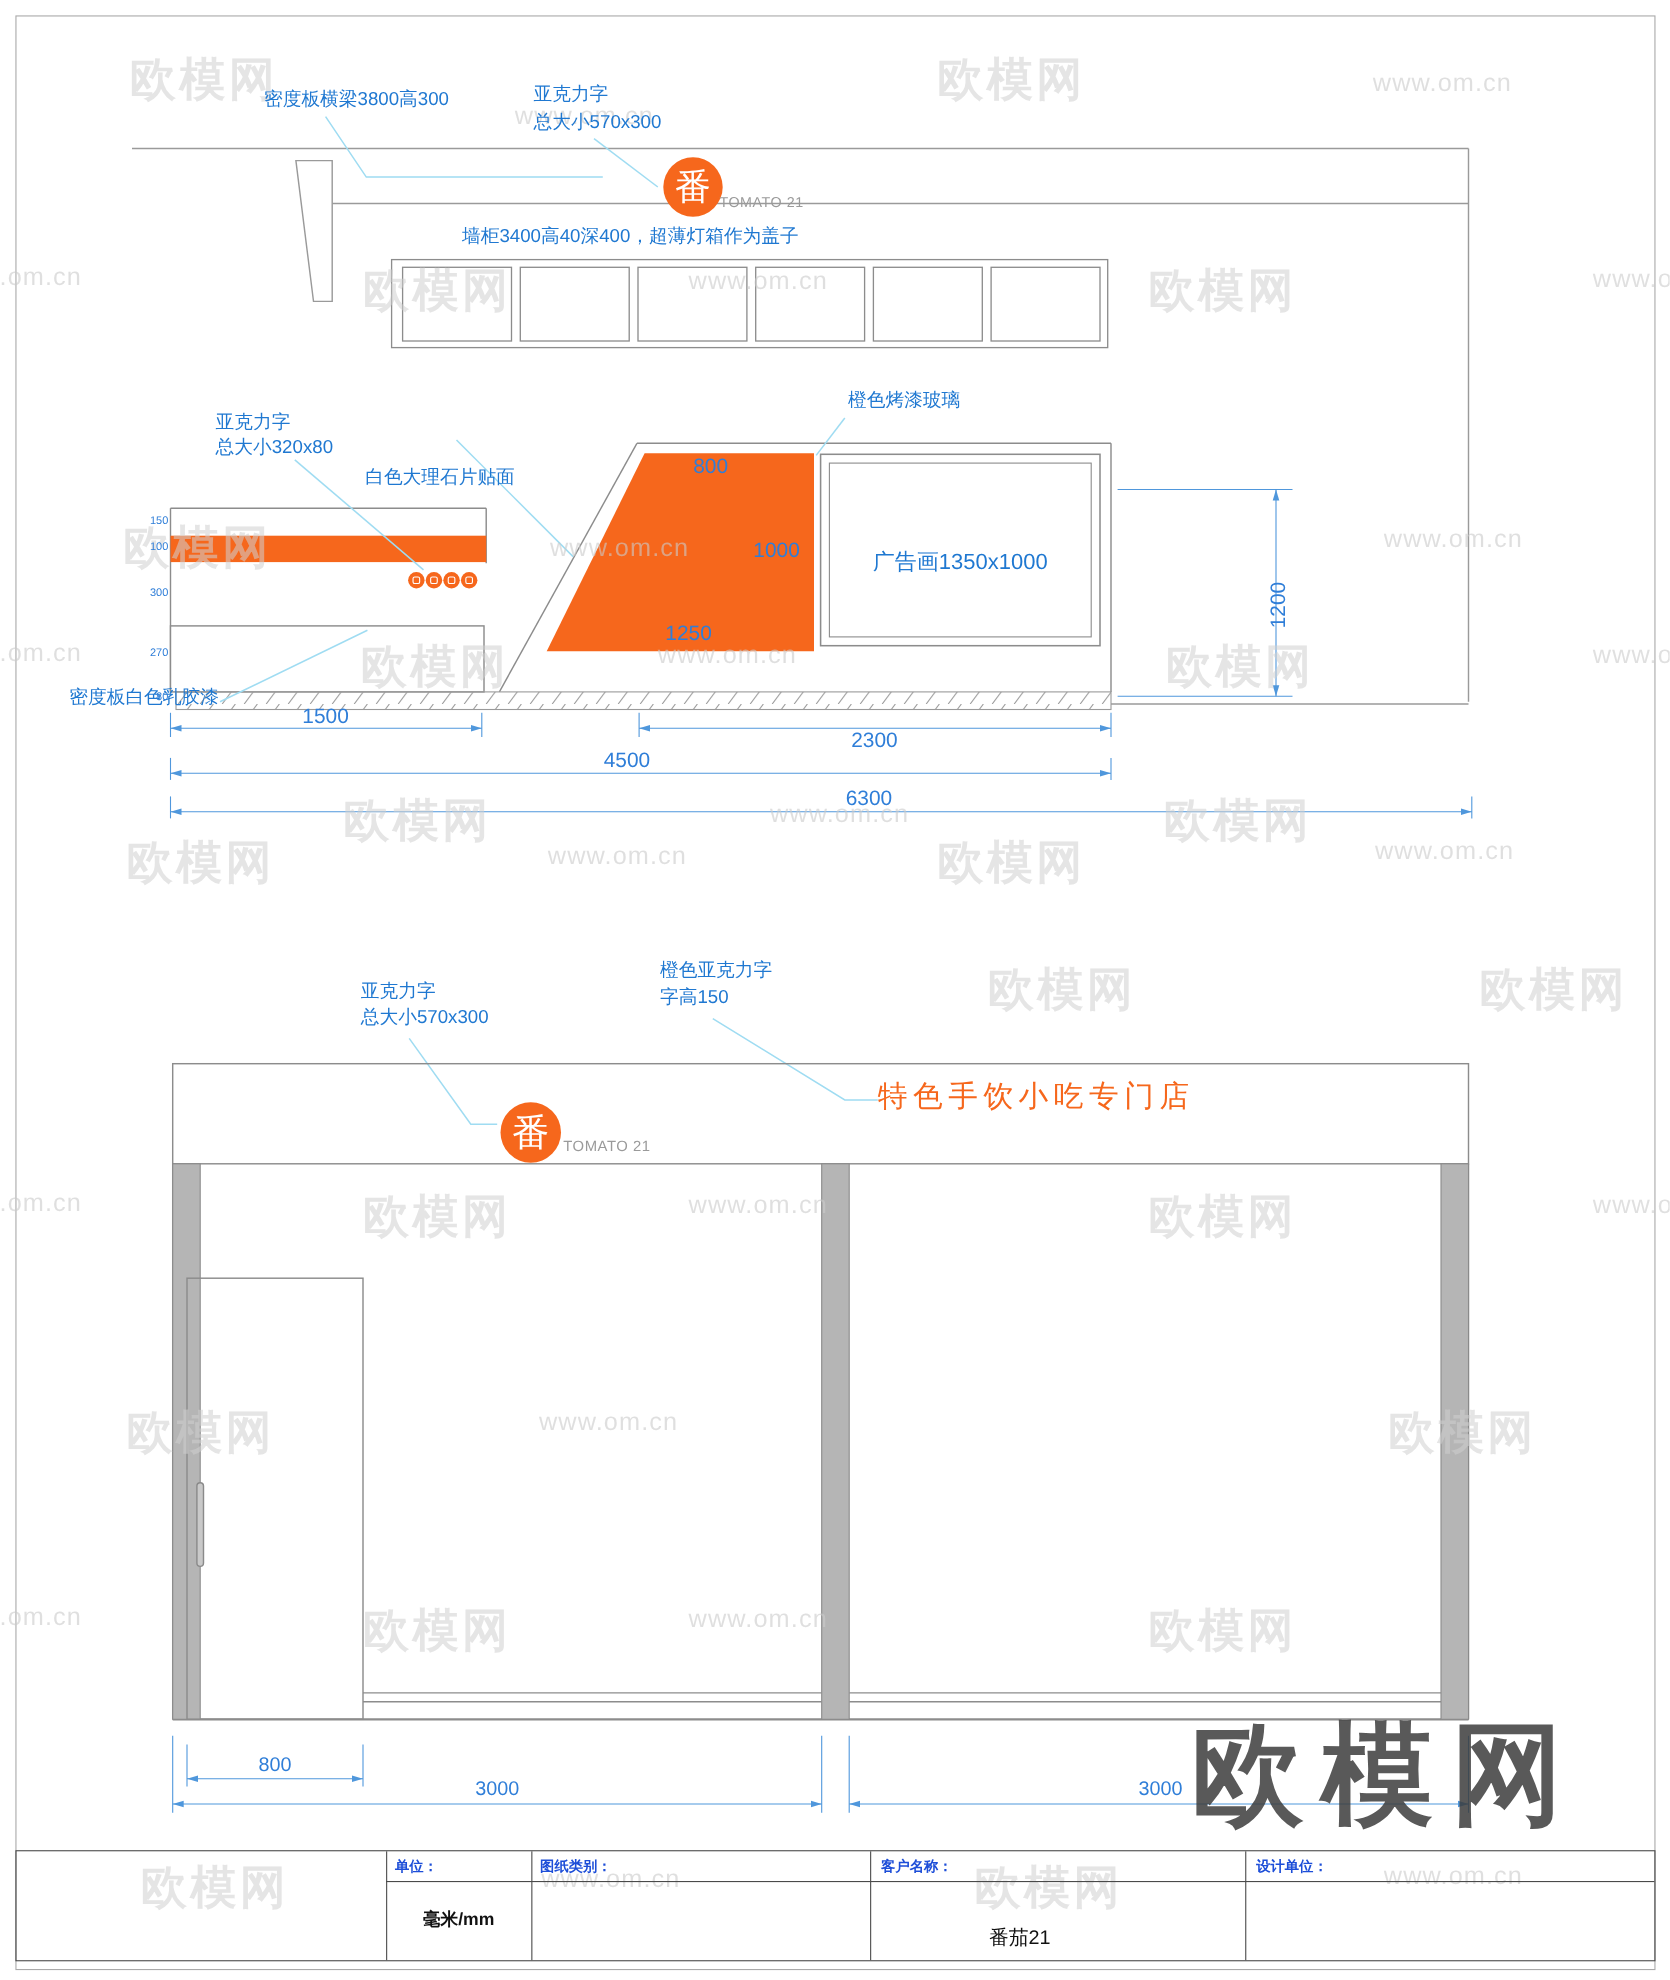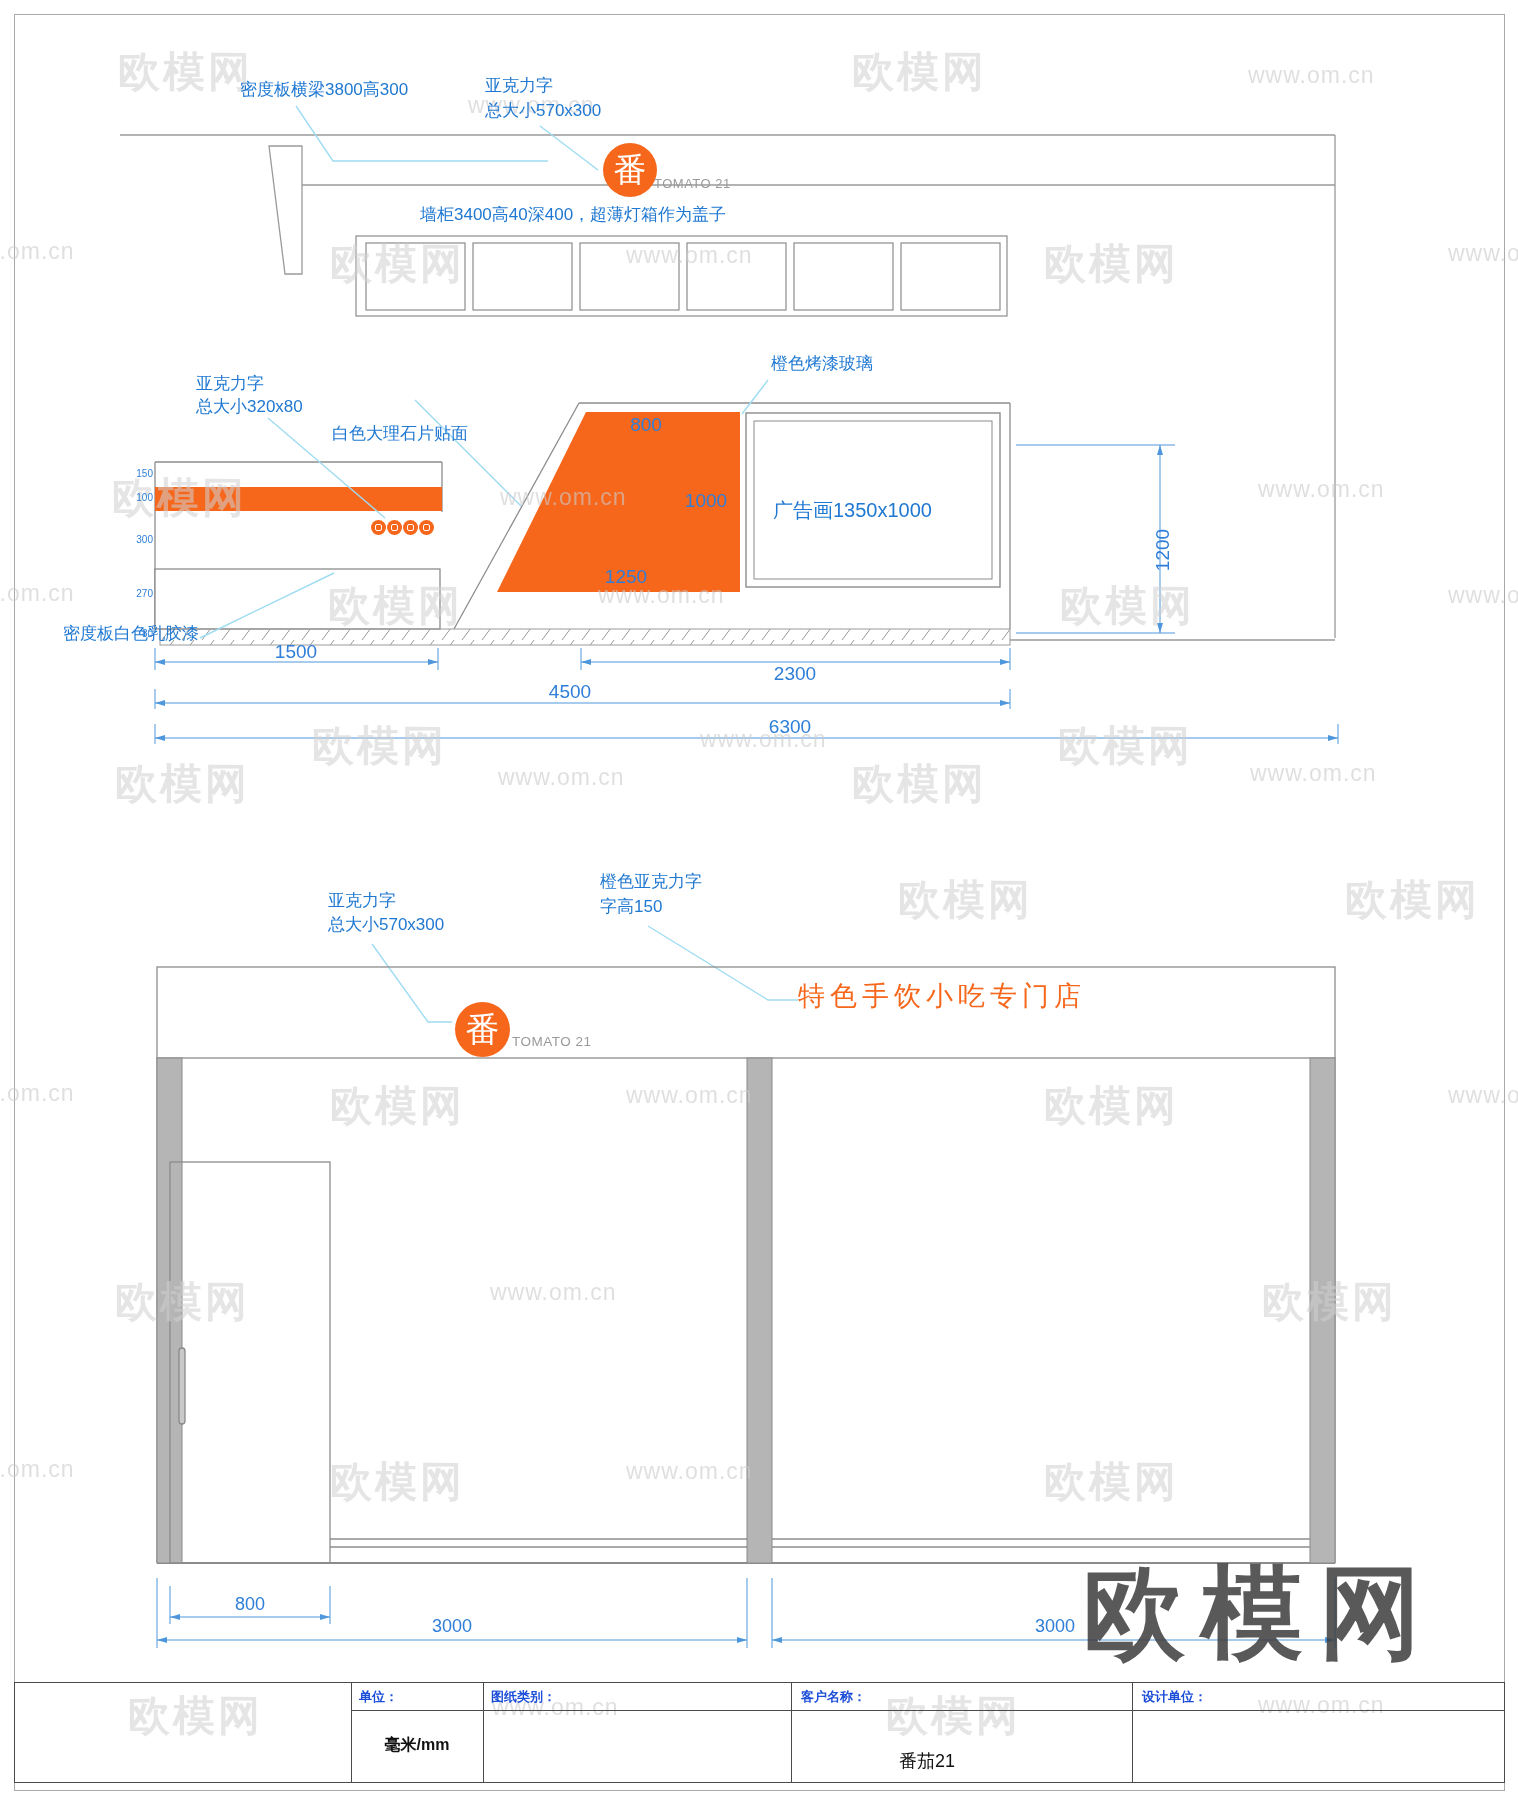--- a/index.html
+++ b/index.html
@@ -11,21 +11,21 @@
   .wm-b{position:absolute;font-size:42px;font-weight:bold;color:#d0d0d0;opacity:.55;letter-spacing:3px;white-space:nowrap;}
   .wm-u{position:absolute;font-size:23px;color:#cbcbcb;opacity:.6;letter-spacing:1px;white-space:nowrap;}
   .wm-big{position:absolute;left:1083px;top:1546px;font-size:102px;font-weight:800;color:#3d3d3d;
           opacity:.85;letter-spacing:16px;z-index:2;white-space:nowrap;}
   .lbl{position:absolute;font-size:17px;color:#1f78d1;white-space:nowrap;z-index:3;}
   .dim{position:absolute;font-size:19px;color:#2f7ed8;width:100px;text-align:center;white-space:nowrap;z-index:3;}
   .dim-sm{position:absolute;font-size:18px;color:#2f7ed8;width:100px;text-align:center;z-index:3;}
   .mini{position:absolute;font-size:10px;color:#2f7ed8;width:30px;text-align:right;z-index:3;}
   .vdim{position:absolute;left:1152px;top:585px;width:70px;font-size:19px;color:#2f7ed8;
         transform:rotate(-90deg);transform-origin:left top;text-align:center;z-index:3;}
-  .adlbl{position:absolute;left:773px;top:497px;width:200px;text-align:left;font-size:20px;color:#1f78d1;z-index:3;}
+  .adlbl{position:absolute;left:773px;top:497px;width:200px;text-align:center;font-size:20px;color:#1f78d1;z-index:3;}
   .logo-circle{position:absolute;background:#f6671c;border-radius:50%;display:flex;align-items:center;
                justify-content:center;color:#fff;z-index:3;}
   .logo-top{left:603px;top:143px;width:54px;height:54px;font-size:33px;}
   .logo-bottom{left:455px;top:1002px;width:55px;height:55px;font-size:34px;}
   .tomato{position:absolute;color:#9a9a9a;z-index:3;letter-spacing:.5px;}
   .tomato-top{left:654px;top:176px;font-size:13px;}
   .tomato-bottom{left:512px;top:1034px;font-size:13.5px;}
   .shop-sign{position:absolute;left:798px;top:978px;font-size:27px;color:#f6671c;letter-spacing:5px;
              font-weight:500;white-space:nowrap;z-index:3;}
   .mini-icons{position:absolute;left:371px;top:520px;display:flex;gap:1px;z-index:3;}

